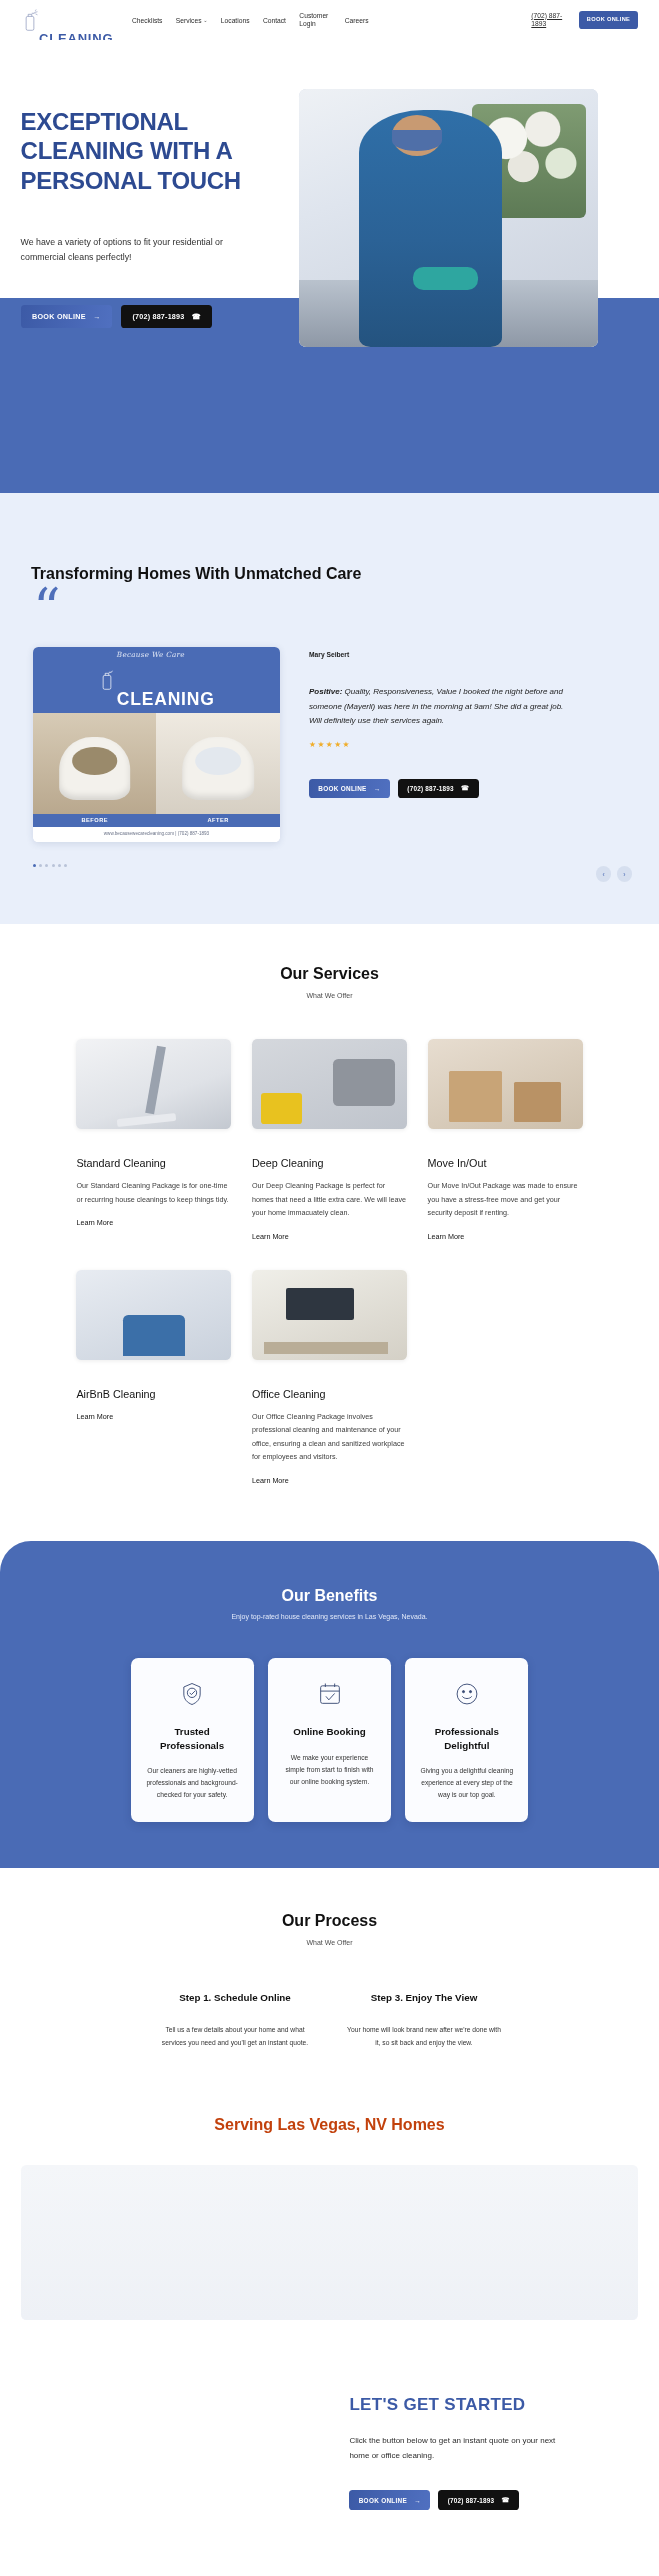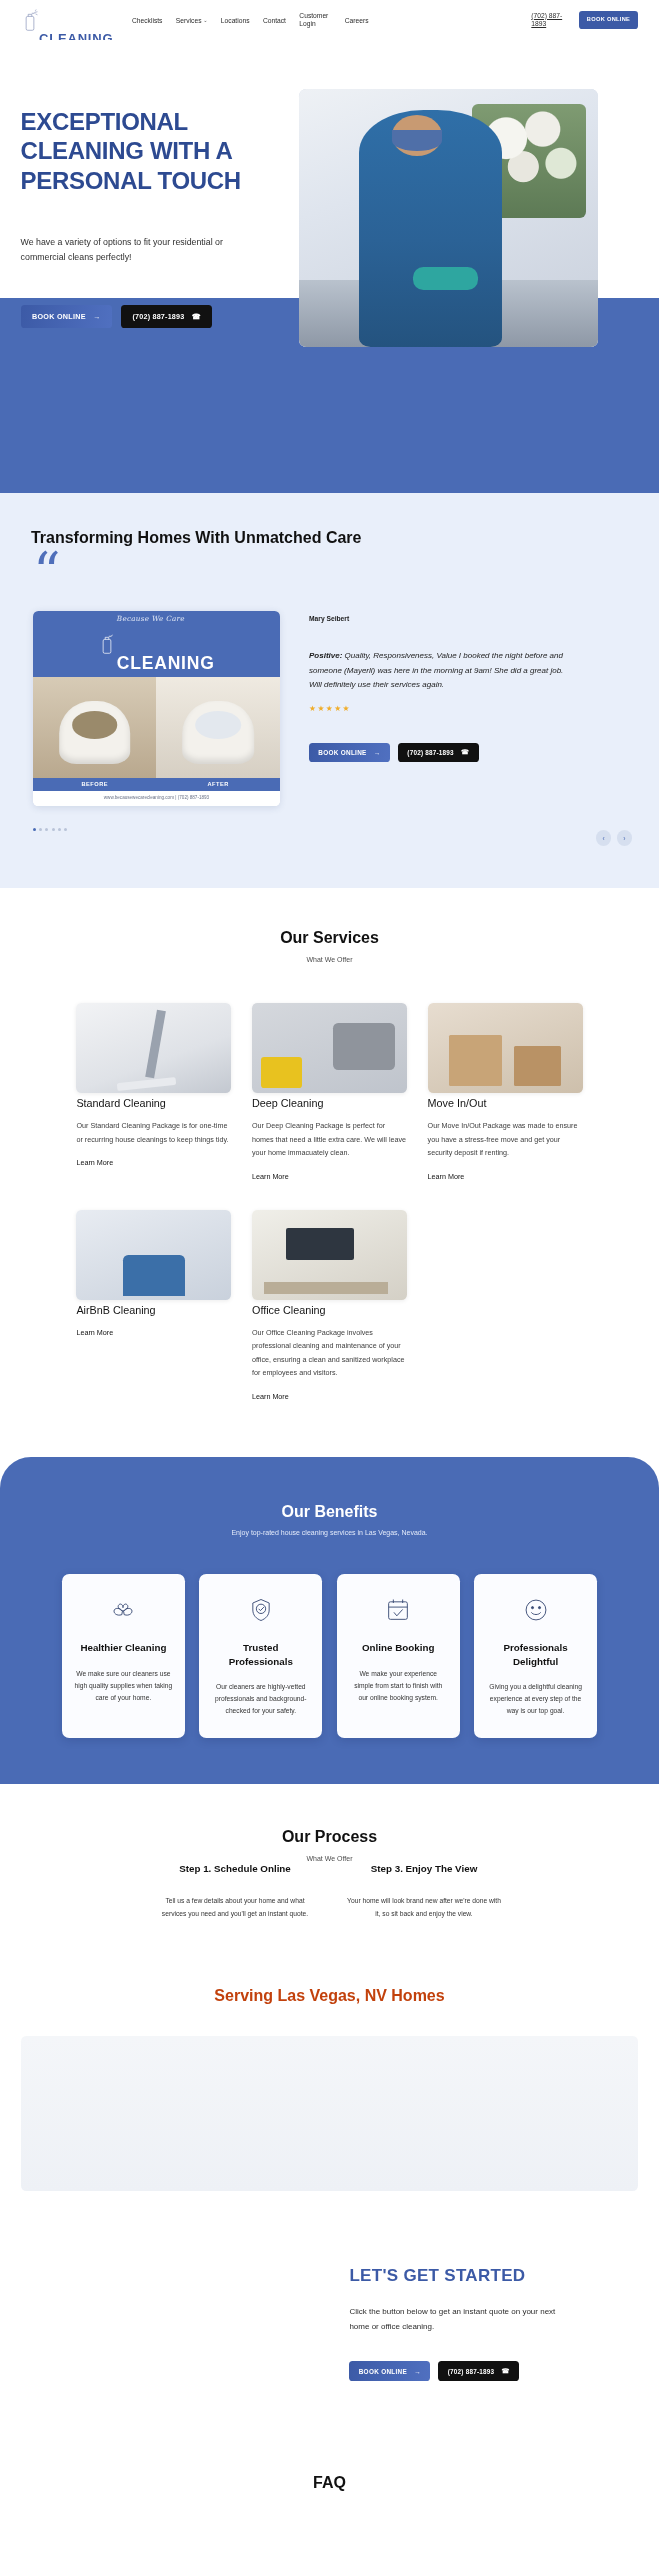--- a/index.html
+++ b/index.html
@@ -180,20 +180,21 @@
     background: #e9effa;
     padding: 36px 20.6px 57px;
     position: relative;
   }
   .testi-title {
     font-size: 16px;
     font-weight: 800;
     color: #111;
     margin-left: 10.3px;
     margin-bottom: 9.3px;
+    margin-top: 36px;
   }
   .quote-mark {
     font-size: 54px;
     line-height: .62;
     color: #4f6fba;
     font-family: "DejaVu Serif", serif;
     margin-left: 12.4px;
     height: 37px;
   }
   .testi-row { display: flex; gap: 29px; margin-top: 17.5px; padding-left: 12.4px; }
@@ -279,21 +280,21 @@
   .ph-vac:after { content:""; position:absolute; left:6%; bottom:6%; width:26%; height:34%; background:#e8c21f; border-radius:3.1px; }
   .ph-vac:before { content:""; position:absolute; right:8%; top:22%; width:40%; height:52%; background:#8f949c; border-radius:5.2px; }
   .ph-box { background: linear-gradient(160deg,#e7ddd0 0%,#cdbfab 100%); }
   .ph-box:after { content:""; position:absolute; left:14%; bottom:8%; width:34%; height:56%; background:#c8a477; border-radius:1.5px; }
   .ph-box:before { content:""; position:absolute; right:14%; bottom:8%; width:30%; height:44%; background:#b99265; border-radius:1.5px; }
   .ph-bnb { background: linear-gradient(160deg,#e8ecf2 0%,#c9d1dc 100%); }
   .ph-bnb:after { content:""; position:absolute; left:30%; bottom:4%; width:40%; height:46%; background:#3b6fa8; border-radius:5.2px 5.2px 0 0; }
   .ph-office { background: linear-gradient(160deg,#f0efe9 0%,#d4d0c6 100%); }
   .ph-office:after { content:""; position:absolute; left:22%; top:20%; width:44%; height:36%; background:#2e3640; border-radius:2.1px; }
   .ph-office:before { content:""; position:absolute; left:8%; bottom:6%; width:80%; height:14%; background:#b9ad97; }
-  .svc-h3 { font-size: 10.8px; font-weight: 400; margin-top: 4px; color:#141414; }
+  .svc-h3 { font-size: 10.8px; font-weight: 400; margin-top: 28px; color:#141414; }
   .svc-p { font-size: 7.2px; line-height: 1.85; color:#3d3d3d; margin-top: 10.3px; }
   .svc-more { font-size: 7.2px; font-weight: 400; color:#111; margin-top: 12.4px; display:inline-block; text-decoration:none; }
 
   
   .benefits {
     background: #4a6bb5;
     border-radius: 31px 31px 0 0;
     margin-top: 36px;
     padding: 46px 20.6px 46px;
     color: #fff;
@@ -310,21 +311,21 @@
     box-shadow: 0 2.1px 8.2px rgba(20,40,90,.18);
     color:#111;
   }
   .ben-icon { height: 36px; display:flex; align-items:center; justify-content:center; }
   .ben-icon svg { width: 28px; height: 28px; stroke: #394a74; fill: none; stroke-width: 1.6; }
   .ben-h3 { font-size: 9.8px; font-weight: 700; margin-top: 13.4px; line-height: 1.35; }
   .ben-p { font-size: 6.7px; line-height: 1.8; color:#333; margin-top: 13.4px; }
 
   
   .process { background:#fff; padding: 44px 20.6px 46px; }
-  .steps { display:flex; gap: 34px; justify-content:center; }
+  .steps { display:flex; gap: 34px; margin-top: 45px; justify-content:center; }
   .step { width: 155px; text-align:center; }
   .step-h3 { font-size: 9.8px; font-weight: 800; color:#111; line-height:1.5; }
   .step-p { font-size: 6.7px; line-height: 1.85; color:#333; margin-top: 18.5px; }
 
   
   .serving { background:#fff; padding: 20.6px 20.6px 31px; }
   .serving h2 { text-align:center; font-size: 16px; font-weight: 800; color:#c2410c; }
   .map-strip {
     margin-top: 31px; height: 155px; border-radius: 5.2px;
     background:
@@ -534,31 +535,20 @@
 </section>
 
 <section class="benefits">
   <h2 class="sec-title">Our Benefits</h2>
   <div class="sec-sub">Enjoy top-rated house cleaning services in Las Vegas, Nevada.</div>
 
   <div class="ben-grid">
     <div class="ben-card">
       <div class="ben-icon">
         <svg viewBox="0 0 48 48">
-            <path d="M24 20c0-5-4-8-7-5s-1 7 7 11c8-4 10-8 7-11s-7 0-7 5z"></path>
-            <path d="M23 26c-4-6-12-6-14-2 -2 5 4 11 13 8z"></path>
-            <path d="M25 26c4-6 12-6 14-2 2 5-4 11-13 8z"></path>
-          </svg>
-      </div>
-      <div class="ben-h3">Healthier Cleaning</div>
-      <div class="ben-p">We make sure our cleaners use high quality supplies when taking care of your home.</div>
-    </div>
-    <div class="ben-card">
-      <div class="ben-icon">
-        <svg viewBox="0 0 48 48">
             <path d="M24 6 38 12v12c0 9-6 15-14 18 -8-3-14-9-14-18V12z"></path>
             <circle cx="24" cy="22" r="8"></circle>
             <path d="M20 22l3 3 6-6"></path>
           </svg>
       </div>
       <div class="ben-h3">Trusted Professionals</div>
       <div class="ben-p">Our cleaners are highly-vetted professionals and background-checked for your safety.</div>
     </div>
     <div class="ben-card">
       <div class="ben-icon">

